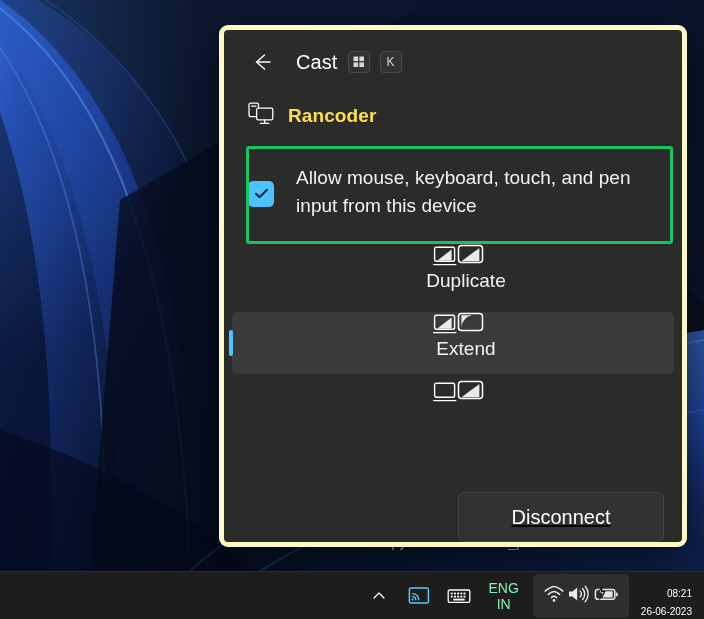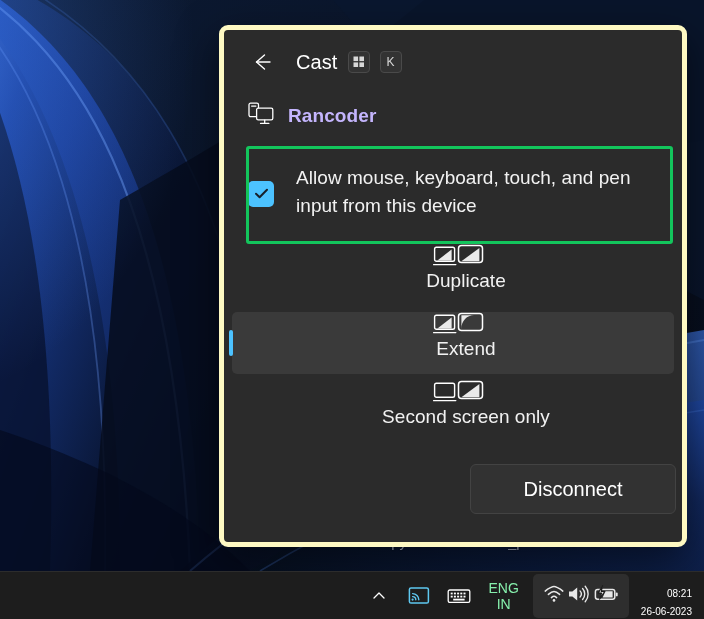--- a/index.html
+++ b/index.html
@@ -95,21 +95,21 @@
   }
   .key-badge.win { padding: 0 4px; }
 
   
   #device-row {
     display: flex;
     align-items: center;
     padding: 8px 0 10px 24px;
   }
   #device-name {
-    color: #c4b5fd;
+    color: #fde047;
     font-size: 19px;
     font-weight: 600;
     margin-left: 14px;
     letter-spacing: .1px;
   }
 
   
   #input-highlight {
     position: absolute;
     left: 22px;
@@ -189,23 +189,24 @@
     margin-left: 10px;
     letter-spacing: .05px;
   }
 
   
   #panel-footer {
     position: absolute;
     left: 0; right: 0; bottom: 0;
     height: 78px;
     display: flex;
-    align-items: flex-start;
+    align-items: flex-end;
     justify-content: flex-end;
-    padding-right: 6px;
+    padding-right: 18px;
+    text-decoration: underline;
   }
   #disconnect-button {
     width: 206px;
     height: 50px;
     background: #323232;
     border: 1px solid #434343;
     border-radius: 6px;
     color: #ffffff;
     font-family: "Liberation Sans", sans-serif;
     font-size: 20px;
@@ -421,21 +422,20 @@
     <div class="mode-row">
 
       <span class="mode-icon">
         <svg width="52" height="26" viewBox="0 0 52 26" fill="none">
           <rect x="1.6" y="3.2" width="20" height="14" rx="1.8" stroke="#ffffff" stroke-width="1.4"></rect>
           <path d="M0.6 20.6 H22.8" stroke="#ffffff" stroke-width="1.4" stroke-linecap="round"></path>
           <rect x="25.5" y="1.6" width="24" height="17" rx="3" stroke="#ffffff" stroke-width="1.5"></rect>
           <path d="M28.4 17.2 L46.4 4 L46.4 17.2 Z" fill="#ffffff" opacity=".9"></path>
         </svg>
       </span>
-      <span class="mode-label">Second screen only</span>
     </div>
 
     <div id="panel-footer">
       <button id="disconnect-button">Disconnect</button>
     </div>
   </div>
 
   <div id="taskbar">
 
     <div class="tray-btn">

